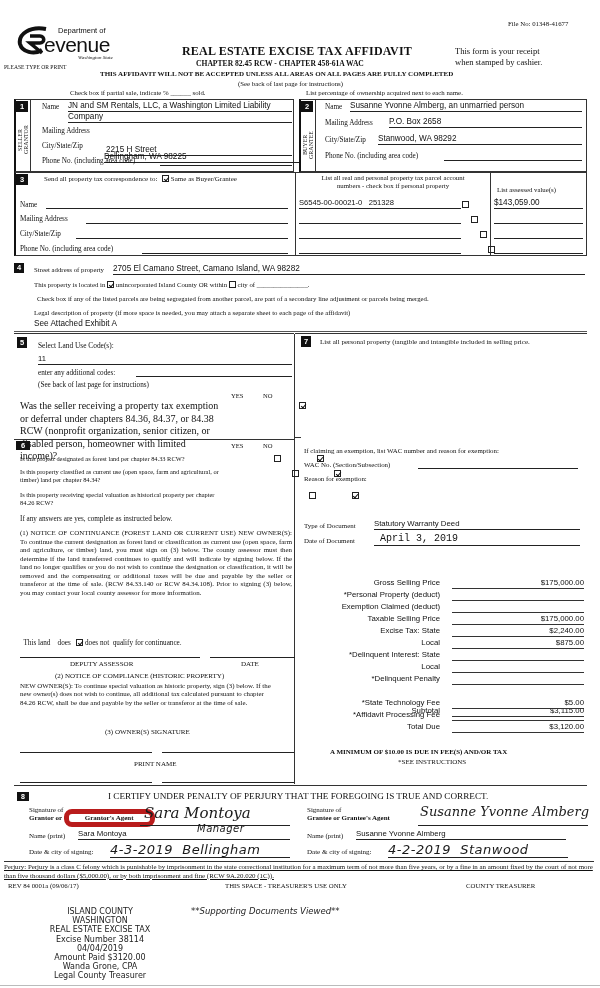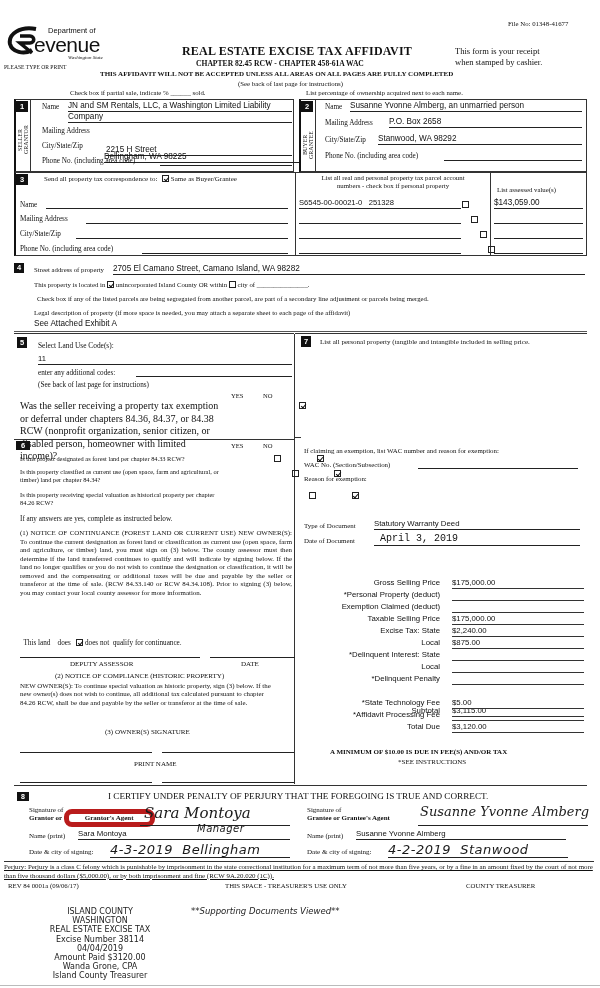--- a/index.html
+++ b/index.html
@@ -12,32 +12,32 @@
   .uline { border-bottom: 1px solid #222; }
   .numbox { position: absolute; width: 12px; height: 11px; background: #111; color: #fff; font-family: "Liberation Sans", sans-serif; font-weight: bold; font-size: 7.5px; text-align: center; line-height: 11px; }
   .vlabel { position: absolute; writing-mode: vertical-rl; transform: rotate(180deg); font-size: 6px; text-align: center; line-height: 1.05; }
   .box { position: absolute; border: 1px solid #333; }
   .chk { display: inline-block; width: 7px; height: 7px; border: 1px solid #222; position: relative; vertical-align: -1px; }
   .chk.on::after { content: ""; position: absolute; left: 1.5px; top: 0px; width: 2px; height: 4px; border-right: 1px solid #111; border-bottom: 1px solid #111; transform: rotate(40deg); }
   .hand { font-family: "DejaVu Sans", sans-serif; font-style: italic; font-size: 13px; color: #1a1a1a; letter-spacing: 0.5px; }
   .sig { font-family: "DejaVu Serif", serif; font-style: italic; font-size: 14px; color: #1a1a1a; }
   .fee-row { position: absolute; left: 300px; width: 290px; height: 12px; }
   .fee-label { position: absolute; right: 150px; font-family: "Liberation Sans", sans-serif; font-size: 7.8px; text-align: right; white-space: nowrap; }
-  .fee-val { position: absolute; left: 152px; width: 132px; border-bottom: 1px solid #333; height: 11px; text-align: left; font-family: "Liberation Sans", sans-serif; font-size: 7.8px; }
+  .fee-val { position: absolute; left: 152px; width: 132px; border-bottom: 1px solid #333; height: 11px; text-align: right; font-family: "Liberation Sans", sans-serif; font-size: 7.8px; }
   .stamp { font-family: "DejaVu Sans", sans-serif; font-size: 8px; text-align: center; line-height: 1.15; color: #222; }
 </style>
 </head>
 <body>
 
 
 
 
 <div class="abs" style="left:508px;top:20px;font-size:6.8px;">File No: 01348-41677</div>
 
-<div class="abs" style="left:4px;top:22px;width:110px;height:45px;">
+<div class="abs" style="left:14px;top:22px;width:110px;height:45px;">
   <svg width="36" height="30" viewBox="0 0 36 30" style="position:absolute;left:2px;top:4px;">
     <path d="M30 3 C14 0 2 8 4 18 C6 26 18 29 26 24" fill="none" stroke="#111" stroke-width="4"></path>
     <path d="M14 10 L24 10 C29 10 29 17 24 17 L14 17 L26 27" fill="none" stroke="#111" stroke-width="3.5"></path>
   </svg>
   <div class="sans" style="position:absolute;left:44px;top:4px;font-size:7.5px;">Department of</div>
   <div class="sans" style="position:absolute;left:30px;top:10px;font-size:21px;letter-spacing:-0.5px;">evenue</div>
   <div style="position:absolute;left:64px;top:33px;font-size:5px;font-style:italic;">Washington State</div>
 </div>
 <div class="abs" style="left:4px;top:64px;font-size:5.6px;">PLEASE TYPE OR PRINT</div>
 
@@ -328,19 +328,19 @@
 <div class="abs" style="left:225px;top:882px;font-size:6.8px;">THIS SPACE - TREASURER'S USE ONLY</div>
 <div class="abs" style="left:466px;top:882px;font-size:6.8px;">COUNTY TREASURER</div>
 
 <div class="abs stamp" style="left:40px;top:907px;width:120px;">
   <div>ISLAND COUNTY WASHINGTON</div>
   <div>REAL ESTATE EXCISE TAX</div>
   <div>Excise Number 38114</div>
   <div>04/04/2019</div>
   <div>Amount Paid $3120.00</div>
   <div>Wanda Grone, CPA</div>
-  <div>Island County Treasurer</div>
+  <div>Legal County Treasurer</div>
 </div>
 <div class="abs" style="left:191px;top:906px;font-family:'DejaVu Sans',sans-serif;font-style:italic;font-size:8.5px;color:#222;">**Supporting Documents Viewed**</div>
 <div class="abs" style="left:0;top:985px;width:600px;height:1px;background:#bbb;"></div>
 
 
 
 
 </body></html>

